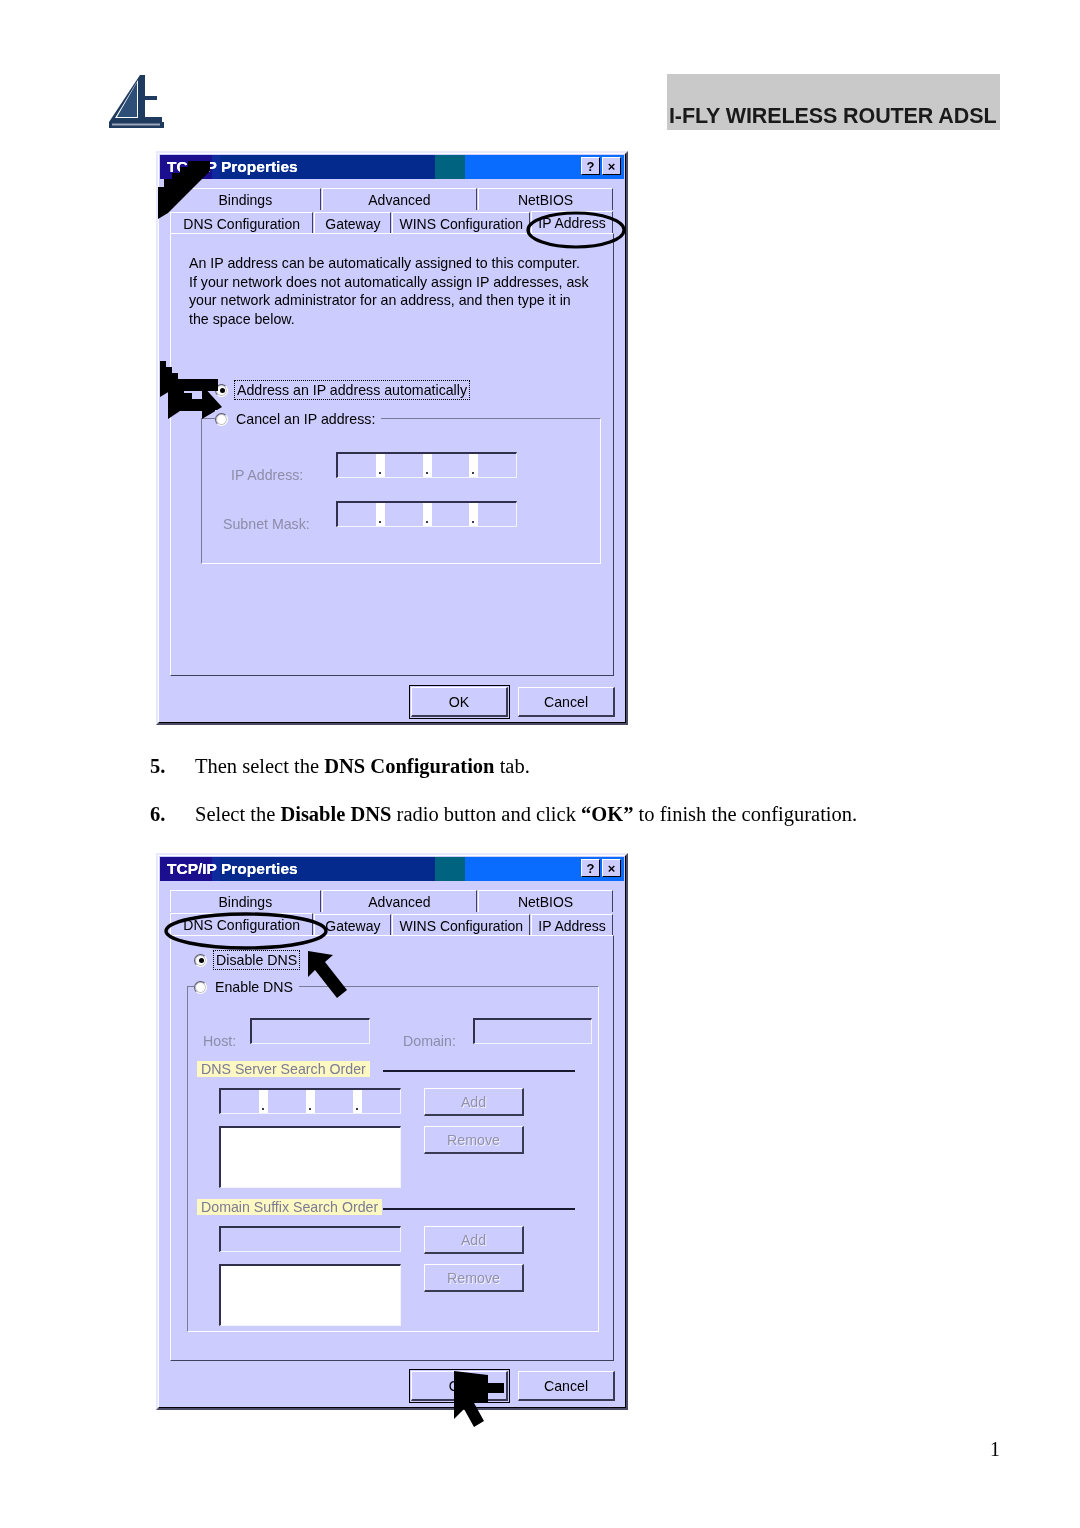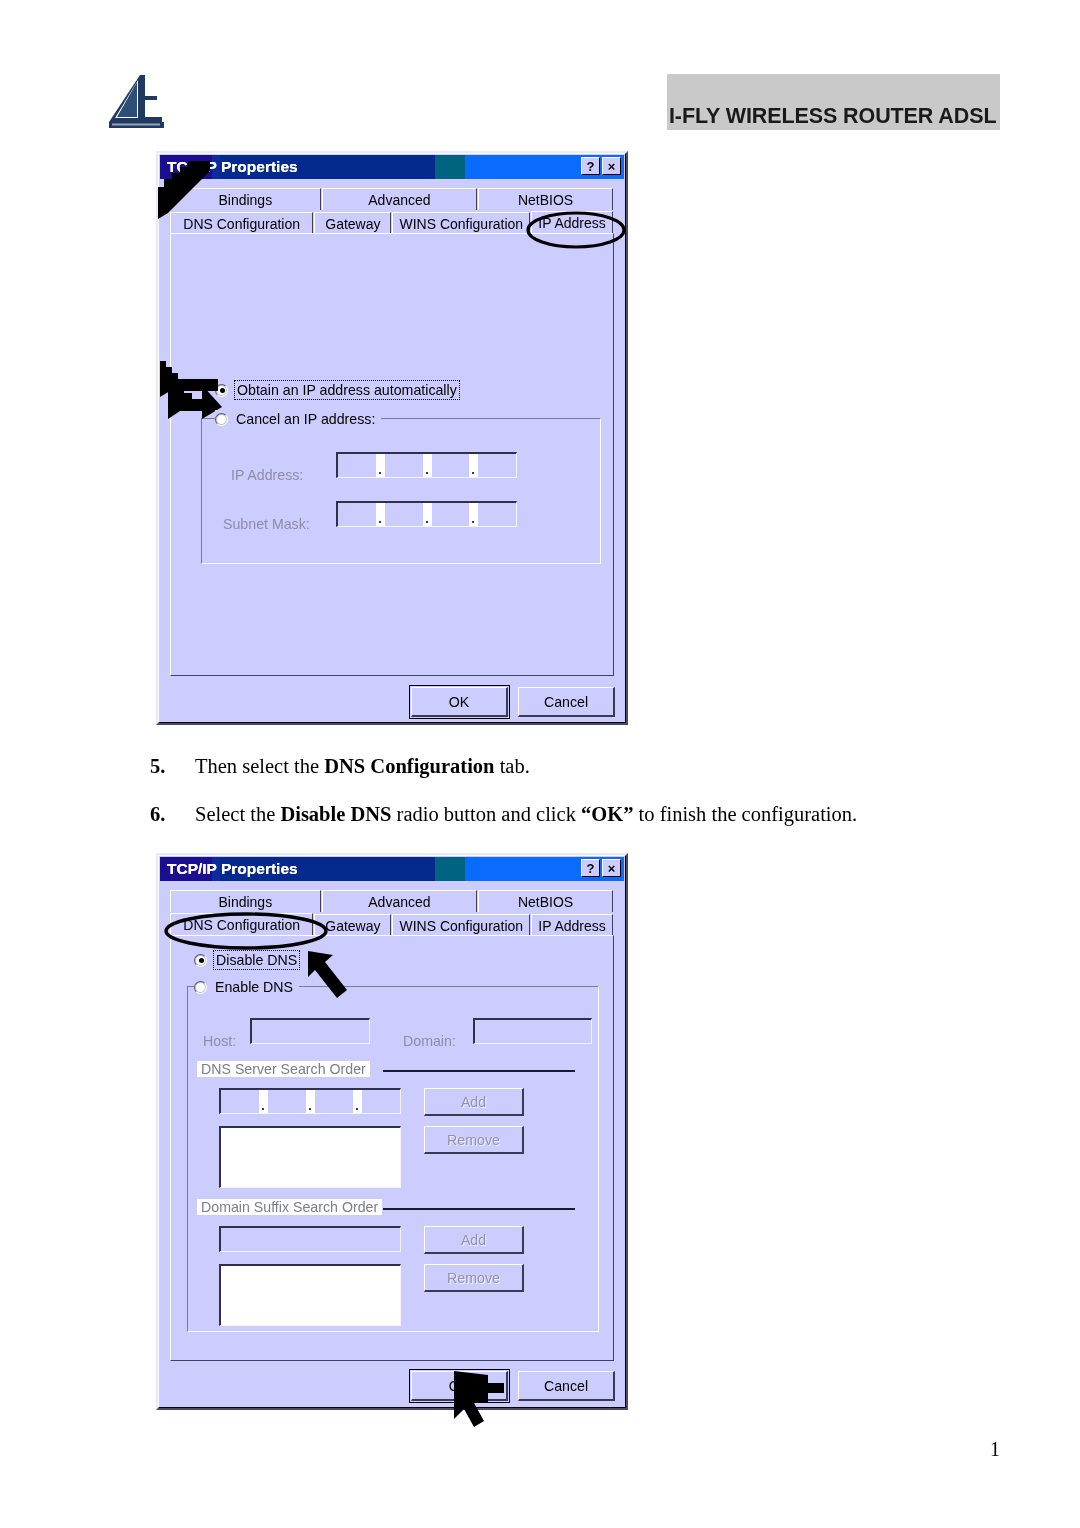--- a/index.html
+++ b/index.html
@@ -114,21 +114,21 @@
   }
   .radio-label.focus { border:1px dotted #000; }
 
   
   .group {
     position:absolute;
     border-top:1px solid #7a7a96; border-left:1px solid #7a7a96;
     border-right:1px solid #ffffff; border-bottom:1px solid #ffffff;
   }
   .group-legend {
-    position:absolute; background:#ffffff; font-size:14.2px;
+    position:absolute; background:#fef9c3; font-size:14.2px;
     color:#7b7b93; padding:0 4px; white-space:nowrap;
   }
 
   .field-label {
     position:absolute; font-size:14.2px; color:#8d8da8; white-space:nowrap;margin-top:8px;
   }
 
   
   .ipbox {
     position:absolute; background:#ccccff; display:flex; align-items:stretch;
@@ -223,24 +223,28 @@
   <div class="tabstrip" style="top:58px;">
     <div class="tabrow">
       <div class="tab" style="width:151px;">DNS Configuration</div>
       <div class="tab" style="width:81px;">Gateway</div>
       <div class="tab" style="width:145px;">WINS Configuration</div>
       <div class="tab active" style="width:86px; background:#ccccff;">IP Address</div>
     </div>
   </div>
 
   <div class="tabbody" style="top:80px; height:443px;">
+    <div class="desc-text" style="left:18px; top:20px; width:410px;">An IP address can be automatically assigned to this computer.
+If your network does not automatically assign IP addresses, ask
+your network administrator for an address, and then type it in
+the space below.</div>
 
     <div class="radio-row" style="left:44px; top:146px;">
       <span class="radio checked"></span>
-      <span class="radio-label focus">Obtain an IP address automatically</span>
+      <span class="radio-label focus">Address an IP address automatically</span>
     </div>
 
     <div class="group" style="left:30px; top:184px; width:400px; height:146px;"></div>
     <div class="radio-row" style="left:44px; top:176px; z-index:3; background:#ccccff; padding-right:4px;">
       <span class="radio"></span>
       <span class="radio-label">Cancel an IP address:</span>
     </div>
 
     <div class="field-label" style="left:60px; top:225px;">IP Address:</div>
     <div class="ipbox" style="left:165px; top:218px; width:181px; height:26px;">

